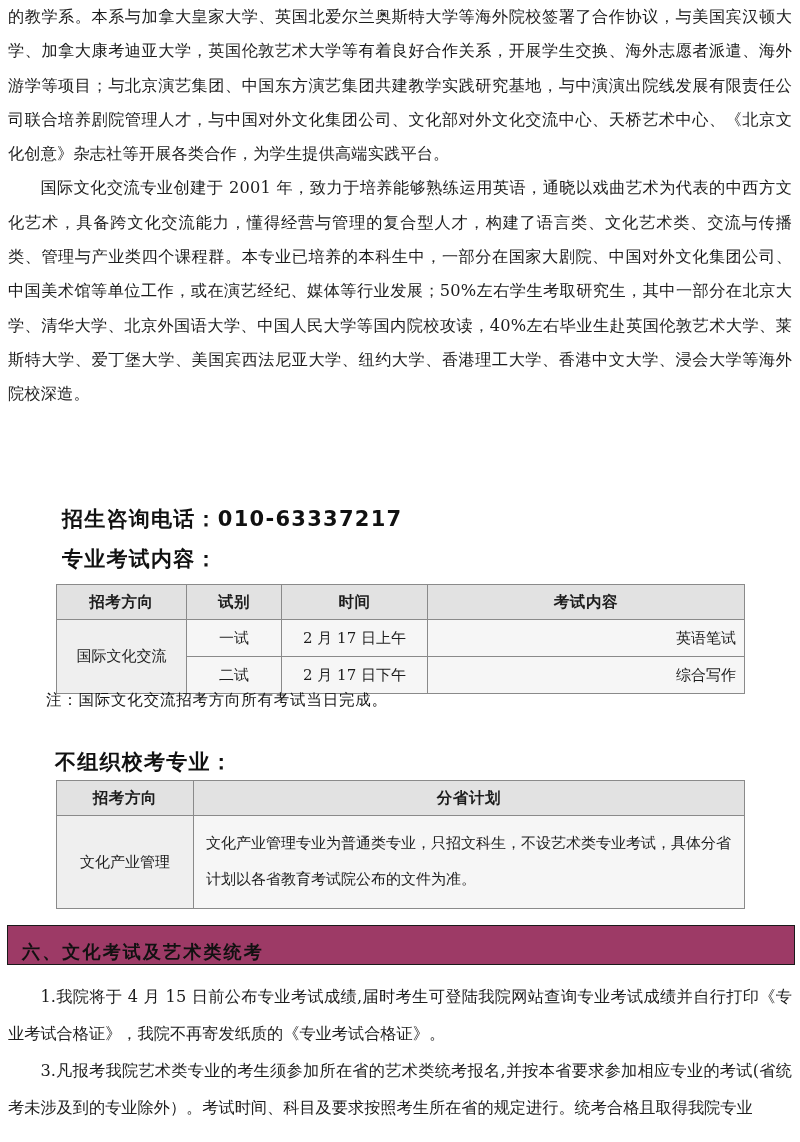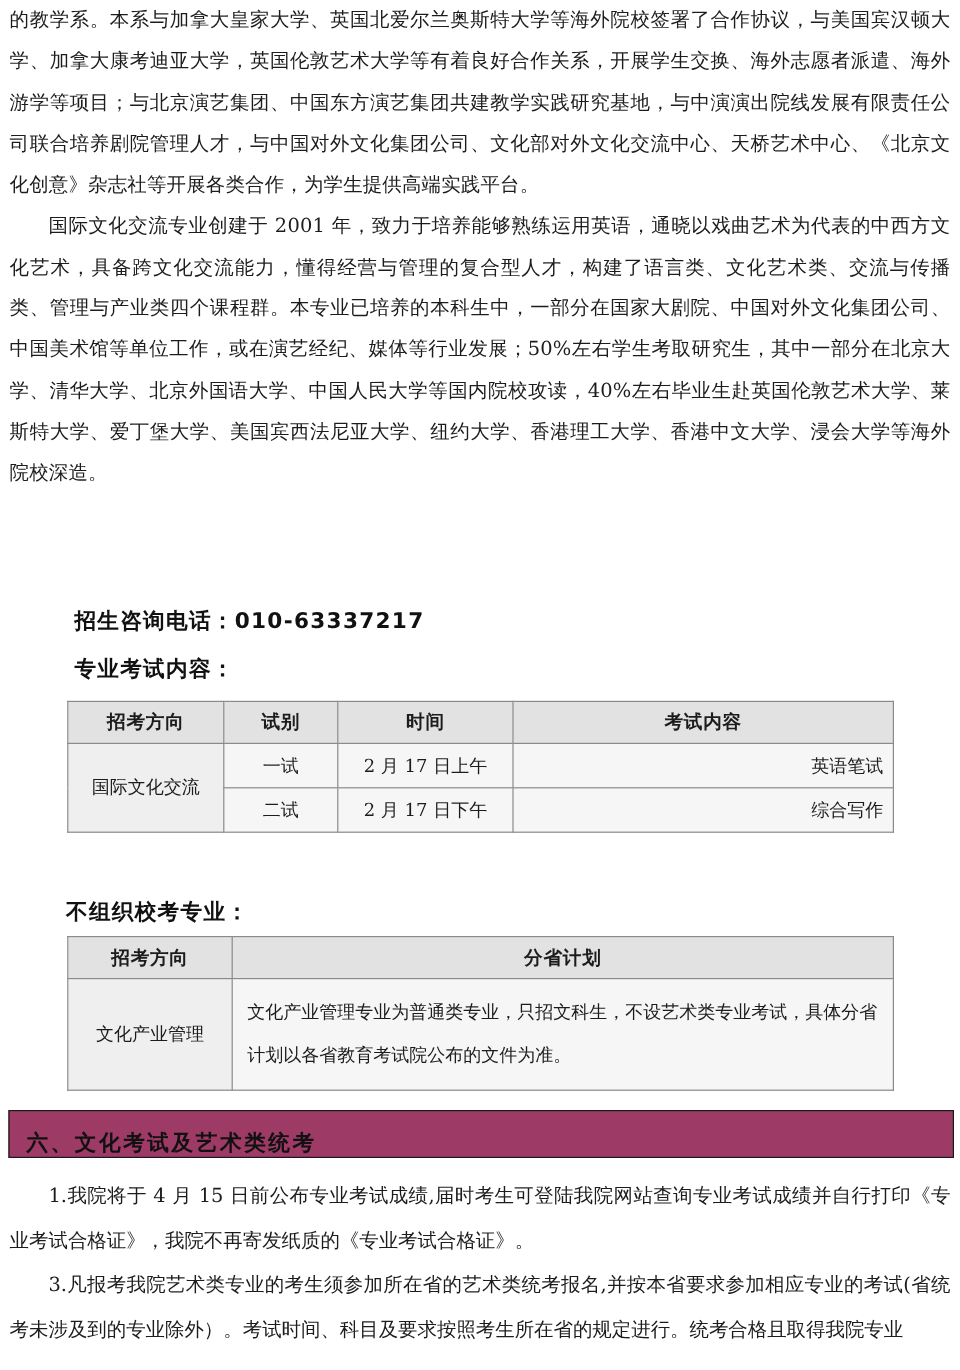--- a/index.html
+++ b/index.html
@@ -41,21 +41,21 @@
     letter-spacing: 0.01em;
     font-family: "DejaVu Serif", "Liberation Serif", serif;
     color: #1c1c1c;
   }
   p.para.indent { text-indent: 2em; }
 
   
   .sub-head {
     font-family: "DejaVu Sans", "Liberation Sans", sans-serif;
     font-weight: bold;
-    font-size: 18px;
+    font-size: 21px;
     color: #111;
     letter-spacing: 0.06em;
     white-space: nowrap;
   }
 
   .phone-line {
     position: absolute;
     left: 62px;
     top: 505px;
   }
@@ -211,20 +211,21 @@
         <td class="cell-l">英语笔试</td>
       </tr>
       <tr>
         <td class="cell-c">二试</td>
         <td class="cell-c">2 月 17 日下午</td>
         <td class="cell-l">综合写作</td>
       </tr>
     </tbody>
   </table>
 
+  <div class="note-line">注：国际文化交流招考方向所有考试当日完成。</div>
 
   <div class="sub-head nocampus-head">不组织校考专业：</div>
 
   <table class="doc-table" id="nocampus-table">
     <colgroup>
       <col style="width:137px">
       <col style="width:551px">
     </colgroup>
     <thead>
       <tr>

